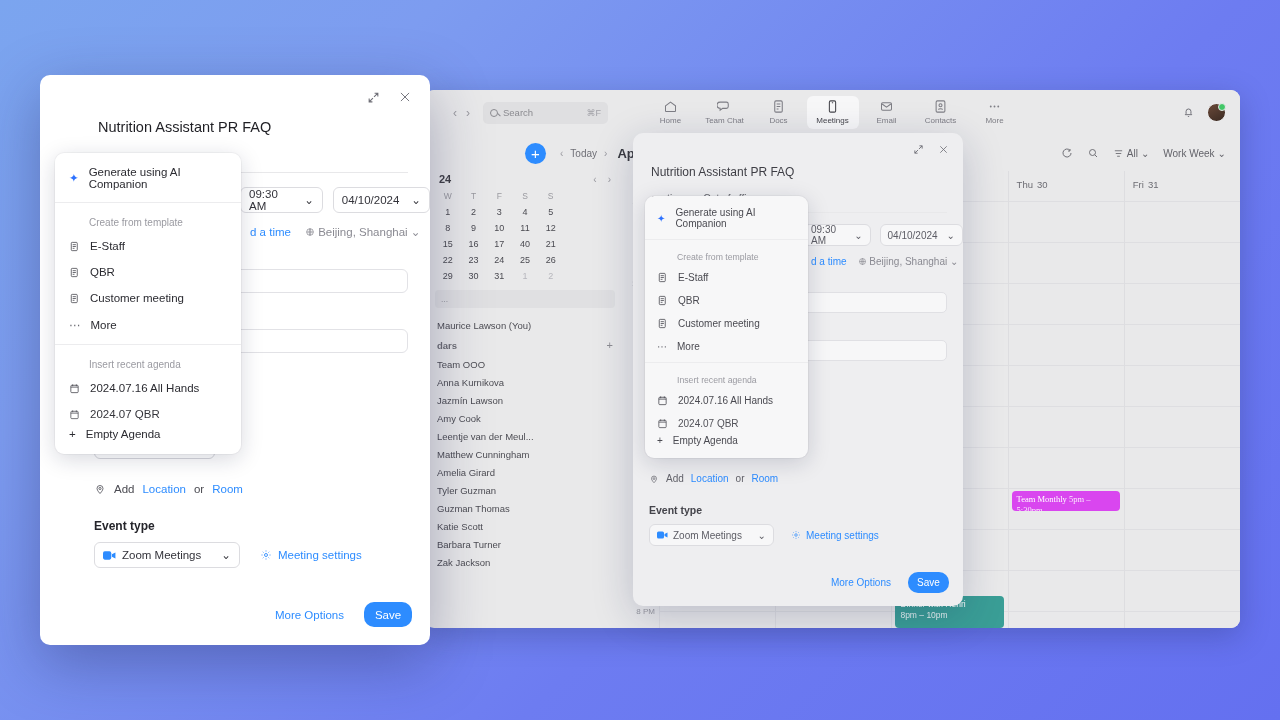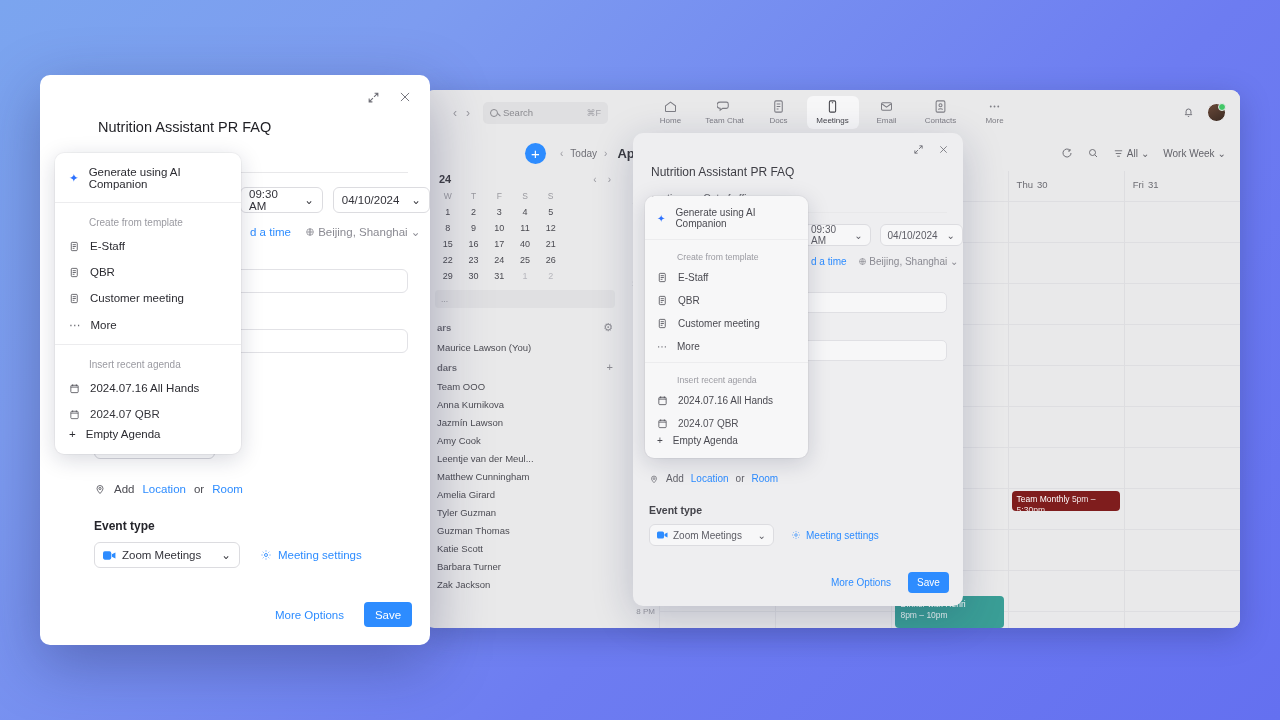--- a/index.html
+++ b/index.html
@@ -118,21 +118,21 @@
   .fld {
     display:inline-flex; align-items:center; justify-content:space-between;
     border:1px solid #dcdce0; border-radius:6px; background:#fff; color:#33333a;
   }
   .link { color:#2d8cff; }
   .muted { color:#8a8a92; }
   .outline-btn {
     display:inline-flex; align-items:center; gap:6px;
     border:1px solid #d6d6db; border-radius:6px; background:#fff; color:#36363d;
   }
-  .save-btn { background:#2d8cff; color:#fff; border-radius:4px; display:flex;align-items:center;justify-content:center;}
+  .save-btn { background:#2d8cff; color:#fff; border-radius:10px; display:flex;align-items:center;justify-content:center;}
   .sec-label { font-weight:700; color:#25252b; }
 
   
   .menu {
     position:absolute; background:#fff; border-radius:9px;
     box-shadow:0 5px 22px rgba(20,25,60,.17), 0 0 0 1px rgba(0,0,0,.035);
     overflow:hidden;
   }
   .menu-item { display:flex; align-items:center; gap:10px; color:#2b2b31; }
   .menu-sep { height:1px; background:#ececee; }
@@ -355,24 +355,20 @@
           <div class="dn">29</div>
           <div class="dn">30</div>
           <div class="dn">31</div>
           <div class="dn mute">1</div>
           <div class="dn mute">2</div>
           <div></div>
           <div></div>
         </div>
       <div class="side-search">
         <span>...</span>
-      </div>
-      <div class="side-sec">
-        <span class="t">ars</span>
-        <span class="a">⚙</span>
       </div>
       <div class="side-item">Maurice Lawson (You)</div>
       <div class="side-sec">
         <span class="t">dars</span>
         <span class="a">+</span>
       </div>
       <div id="calList">
           <div class="side-item">Team OOO</div>
           <div class="side-item">Anna Kurnikova</div>
           <div class="side-item">Jazmín Lawson</div>
@@ -466,21 +462,21 @@
             <div class="hline" style="top: 71px;"></div>
             <div class="hline" style="top: 112px;"></div>
             <div class="hline" style="top: 153px;"></div>
             <div class="hline" style="top: 194px;"></div>
             <div class="hline" style="top: 235px;"></div>
             <div class="hline" style="top: 276px;"></div>
             <div class="hline" style="top: 317px;"></div>
             <div class="hline" style="top: 358px;"></div>
             <div class="hline" style="top: 399px;"></div>
             <div class="hline" style="top: 440px;"></div>
-            <div class="evt" style="top: 320px; height: 20px; background: #7f1d1d;"><span>Team Monthly</span><span class="tm"> 5pm – 5:30pm</span></div>
+            <div class="evt" style="top: 320px; height: 20px; background: #d946ef; font-family: Liberation Serif, serif;"><span>Team Monthly</span><span class="tm"> 5pm – 5:30pm</span></div>
           </div>
           <div class="day-col">
             <div class="day-hd">
               <span>Fri</span>
               <span>31</span>
             </div>
             <div class="hline" style="top: 30px;"></div>
             <div class="hline" style="top: 71px;"></div>
             <div class="hline" style="top: 112px;"></div>
             <div class="hline" style="top: 153px;"></div>

